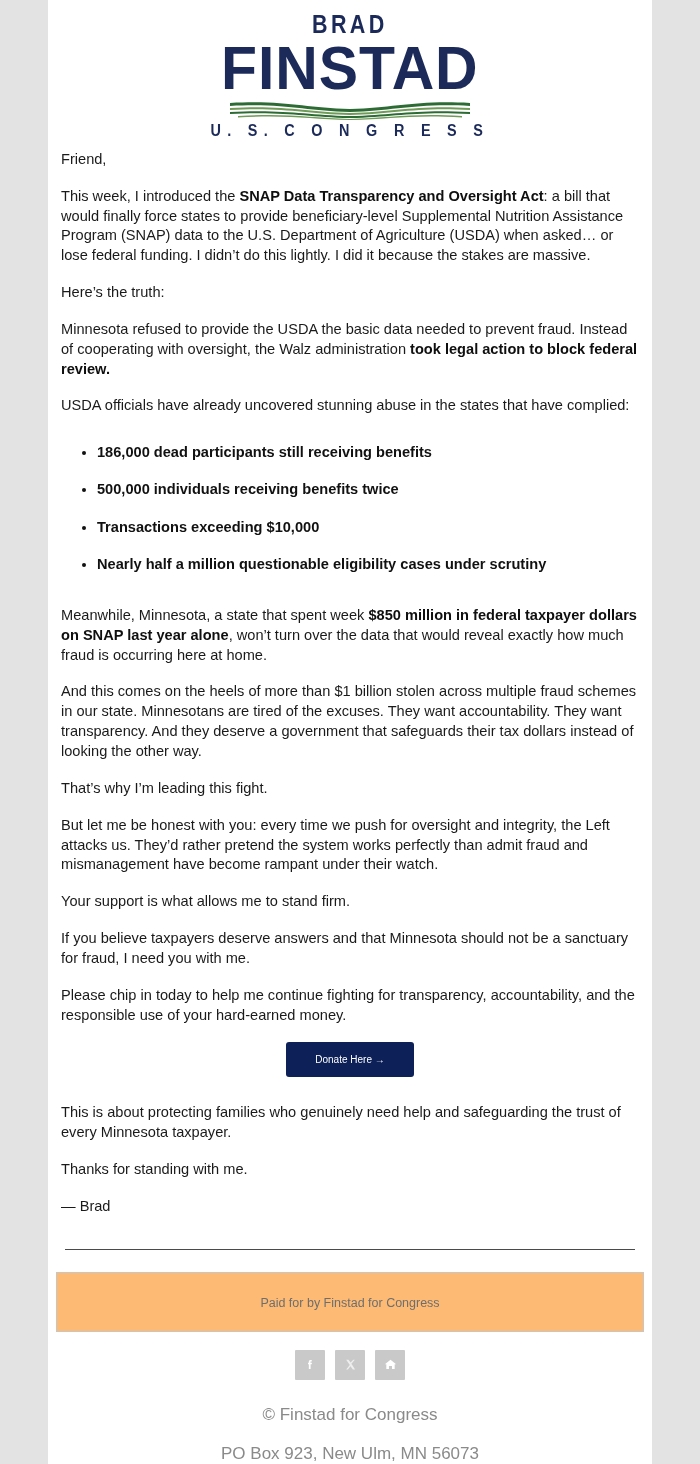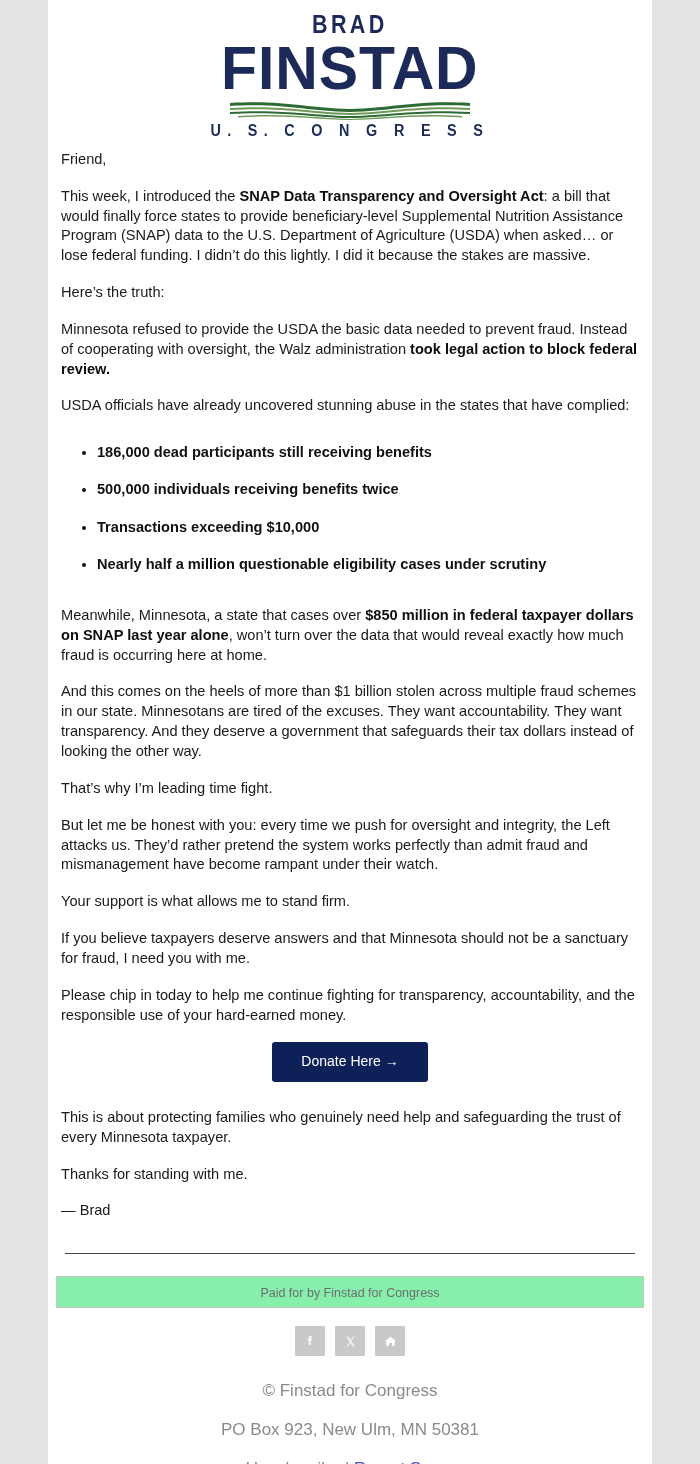--- a/index.html
+++ b/index.html
@@ -114,21 +114,21 @@
 
   
   .donate-row {
     text-align: center;
     margin: 0 0 26px 0;
   }
   .donate-btn {
     display: inline-block;
     background: #0d2158;
     color: #ffffff;
-    font-size: 14px;
+    font-size: 10px;
     text-decoration: none;
     padding: 12px 29px;
     border-radius: 3px;
     border: none;
     font-family: "Liberation Sans", sans-serif;
     cursor: pointer;
     line-height: 1.1;
   }
 
   
@@ -136,23 +136,23 @@
     border: 0;
     border-top: 1px solid #4a4a4a;
     margin: 32px 4px 22px 4px;
     height: 0;
   }
 
   
   .paid-box {
     border: 1px solid #c6c6c6;
     text-align: center;
-    padding: 6px 10px;
+    padding: 20px 10px;
     margin: 0 -5px 18px -5px;
-    background: #86efac;
+    background: #fdba74;
   }
   .paid-box span {
     font-size: 12.5px;
     color: #6e6e6e;
   }
 
   .social-row {
     text-align: center;
     margin: 14px 0 24px 0;
     font-size: 0;
@@ -223,25 +223,25 @@
 
       <p>USDA officials have already uncovered stunning abuse in the states that have complied:</p>
 
       <ul class="bullets">
         <li>186,000 dead participants still receiving benefits</li>
         <li>500,000 individuals receiving benefits twice</li>
         <li>Transactions exceeding $10,000</li>
         <li>Nearly half a million questionable eligibility cases under scrutiny</li>
       </ul>
 
-      <p><span>Meanwhile, Minnesota, a state that cases over </span><b>$850 million in federal taxpayer dollars on SNAP last year alone</b><span>, won’t turn over the data that would reveal exactly how much fraud is occurring here at home.</span></p>
+      <p><span>Meanwhile, Minnesota, a state that spent week </span><b>$850 million in federal taxpayer dollars on SNAP last year alone</b><span>, won’t turn over the data that would reveal exactly how much fraud is occurring here at home.</span></p>
 
       <p>And this comes on the heels of more than $1 billion stolen across multiple fraud schemes in our state. Minnesotans are tired of the excuses. They want accountability. They want transparency. And they deserve a government that safeguards their tax dollars instead of looking the other way.</p>
 
-      <p>That’s why I’m leading time fight.</p>
+      <p>That’s why I’m leading this fight.</p>
 
       <p>But let me be honest with you: every time we push for oversight and integrity, the Left attacks us. They’d rather pretend the system works perfectly than admit fraud and mismanagement have become rampant under their watch.</p>
 
       <p>Your support is what allows me to stand firm.</p>
 
       <p>If you believe taxpayers deserve answers and that Minnesota should not be a sanctuary for fraud, I need you with me.</p>
 
       <p class="cta-strong">Please chip in today to help me continue fighting for transparency, accountability, and the responsible use of your hard-earned money.</p>
 
       <div class="donate-row">
@@ -273,19 +273,19 @@
         </a>
         <a class="social-tile" href="#">
           <svg width="15" height="15" viewBox="0 0 24 24">
             <path fill="#ffffff" d="M12 4.2L3 11.4h2.3V19h4.2v-4.6h4.9V19h4.3v-7.6H21L12 4.2z"></path>
           </svg>
         </a>
       </div>
 
       <div class="footer-lines">
         <div>© Finstad for Congress</div>
-        <div>PO Box 923, New Ulm, MN 50381</div>
+        <div>PO Box 923, New Ulm, MN 56073</div>
         <div class="footer-links"><a href="#">Unsubscribe</a><span class="sep"> | </span><a class="spam" href="#">Report Spam</a></div>
       </div>
 
     </div>
   </div>
 </div>
 
 </body></html>

